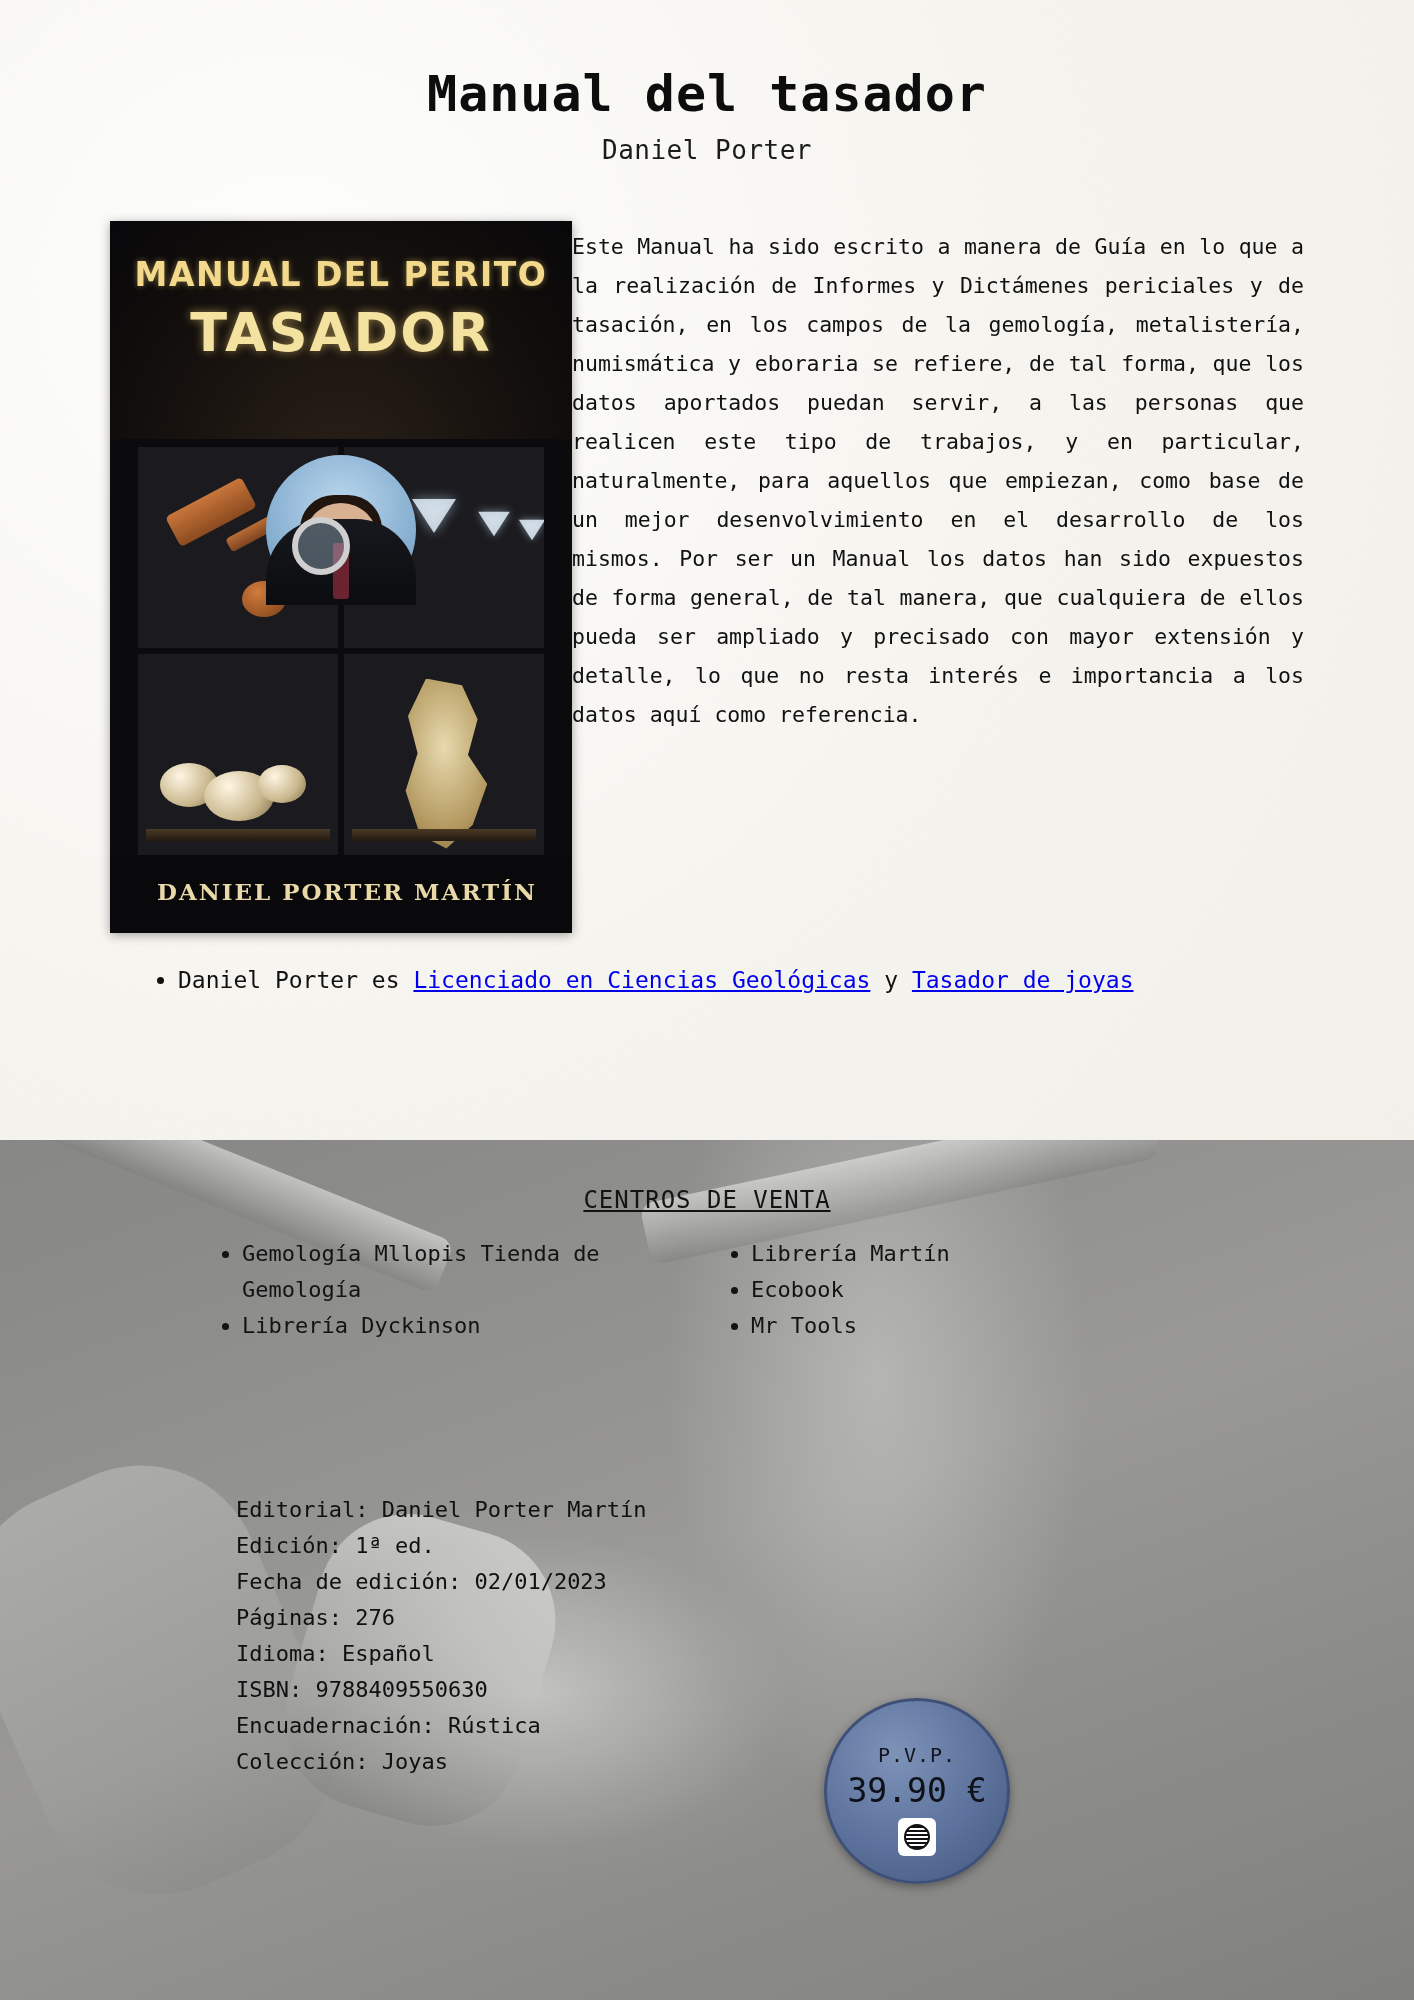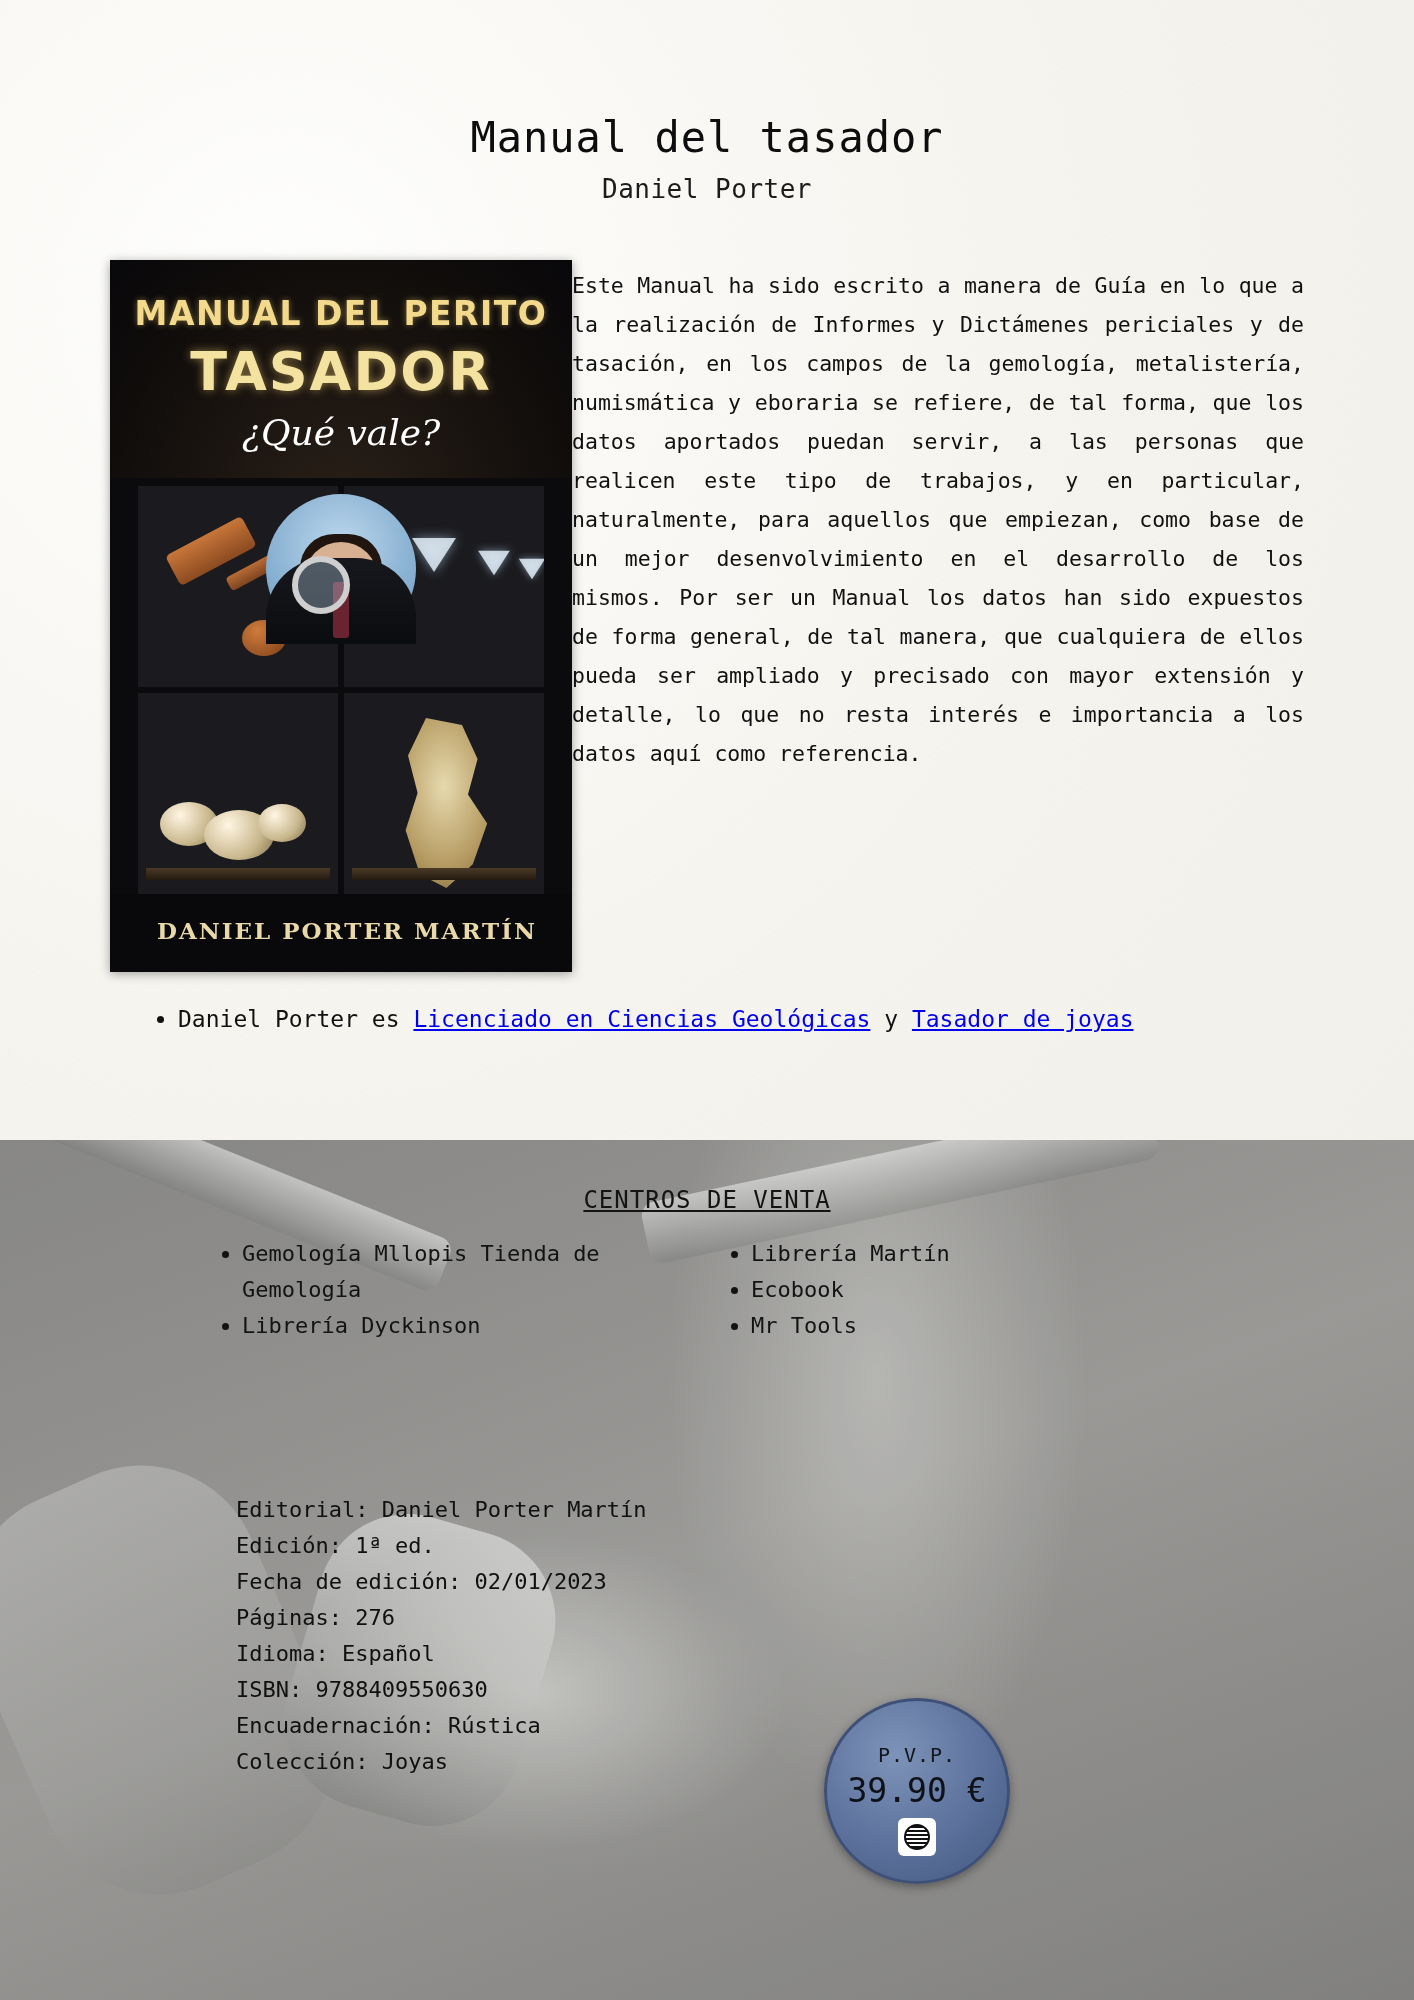--- a/index.html
+++ b/index.html
@@ -22,27 +22,27 @@
 
   
   .top {
     position: relative;
     height: 1140px;
     padding: 0 110px;
   }
   .title {
     text-align: center;
     font-family: "DejaVu Sans Mono", monospace;
-    font-size: 42px;
+    font-size: 50px;
     letter-spacing: 1px;
     color: #0d0d0d;
     margin: 0;
-    padding-top: 116px;
+    padding-top: 68px;
     line-height: 1.05;
-    font-weight: 400;
+    font-weight: 700;
   }
   .author {
     text-align: center;
     font-family: "DejaVu Sans Mono", monospace;
     font-size: 26px;
     color: #1b1b1b;
     margin-top: 14px;
     letter-spacing: 0.5px;
   }
 
@@ -337,21 +337,20 @@
   <div class="top">
     <h1 class="title">Manual del tasador</h1>
     <div class="author">Daniel Porter</div>
 
     <div class="content-row">
 
       <div class="cover">
         <div class="c-top"></div>
         <div class="c-line1">MANUAL DEL PERITO</div>
         <div class="c-line2">TASADOR</div>
-        <div class="c-line3">¿Qué vale?</div>
 
         <div class="grid">
           <div class="q q1">
             <div class="gavel-head"></div>
             <div class="gavel-handle"></div>
             <div class="gavel-ball"></div>
           </div>
           <div class="q q2">
             <div class="dia d1"></div>
             <div class="dia d2"></div>

